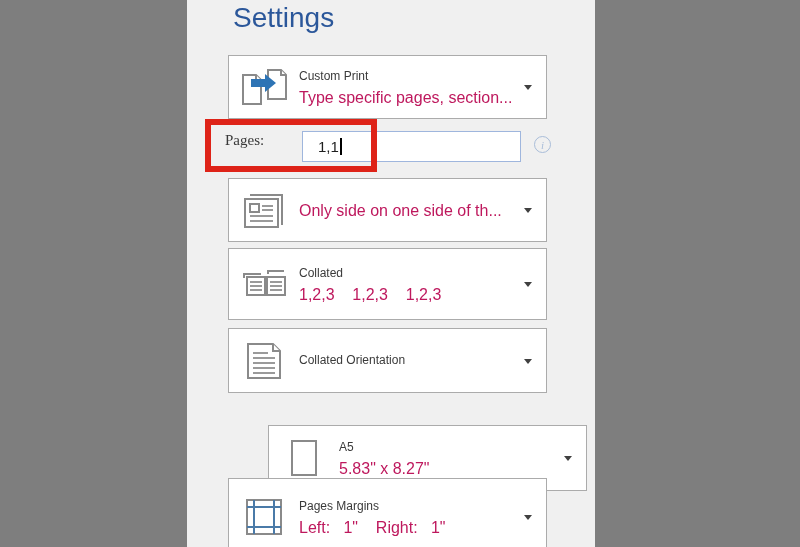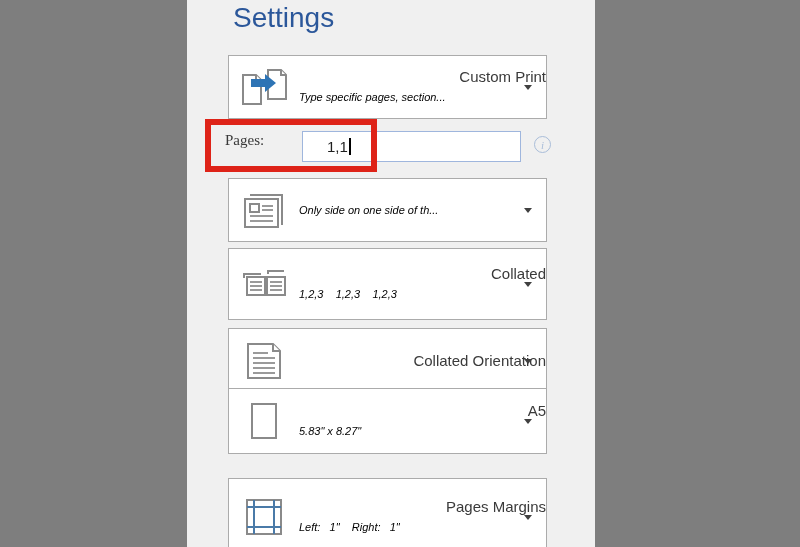--- a/index.html
+++ b/index.html
@@ -21,45 +21,45 @@
   .dropdown {
     position:absolute; left:41px; width:319px;
     background:#ffffff; border:1px solid #ababab;
     display:flex; align-items:center;
     cursor:default;
   }
   .dd-icon {
     width:70px; flex:0 0 70px; display:flex; align-items:center; justify-content:center;
   }
   .dd-text { flex:1; display:flex; flex-direction:column; justify-content:center; }
-  .dd-text .title { font-size:15px; color:#3a3a3a; line-height:21px; white-space:pre;text-align:right; }
-  .dd-text .subtitle { font-size:11px; color:#000000; line-height:21px; white-space:pre;font-style:italic; }
+  .dd-text .title { font-size:12px; color:#3a3a3a; line-height:21px; white-space:pre; }
+  .dd-text .subtitle { font-size:16px; color:#be185d; line-height:21px; white-space:pre; }
   .dd-arrow {
     position:absolute; right:14px; top:50%; margin-top:-2px;
     width:0; height:0;
     border-left:4px solid transparent; border-right:4px solid transparent;
     border-top:5px solid #404040;
   }
   .dd1 { top:55px;  height:64px; }
   .dd2 { top:178px; height:64px; }
   .dd3 { top:248px; height:72px; }
   .dd4 { top:328px; height:65px; }
-  .dd5 { top:388px; height:66px; }
+  .dd5 { top:425px; height:66px;margin-left:40px; }
   .dd6 { top:478px; height:78px; }
 
   .pages-row { position:absolute; left:0; top:119px; width:408px; height:56px; }
   .pages-label {
     position:absolute; left:38px; top:13px;
     font-size:15px; color:#3a3a3a;font-family:Liberation Serif, serif;
   }
   .pages-input {
     position:absolute; left:115px; top:12px; width:219px; height:31px;
     background:#ffffff; border:1px solid #9fb6dd;
     font-size:15px; color:#1e1e1e;
-    display:flex; align-items:center; padding-left:24px;
+    display:flex; align-items:center; padding-left:15px;
   }
   .caret {
     display:inline-block; width:2px; height:17px; background:#000; margin-left:1px;
   }
   .info-icon {
     position:absolute; left:347px; top:17px; width:17px; height:17px;
     border:1px solid #a9bdd9; border-radius:50%;
     color:#a9bdd9; font-size:11px; font-style:italic; font-family:"Liberation Serif", serif;
     display:flex; align-items:center; justify-content:center;
   }

